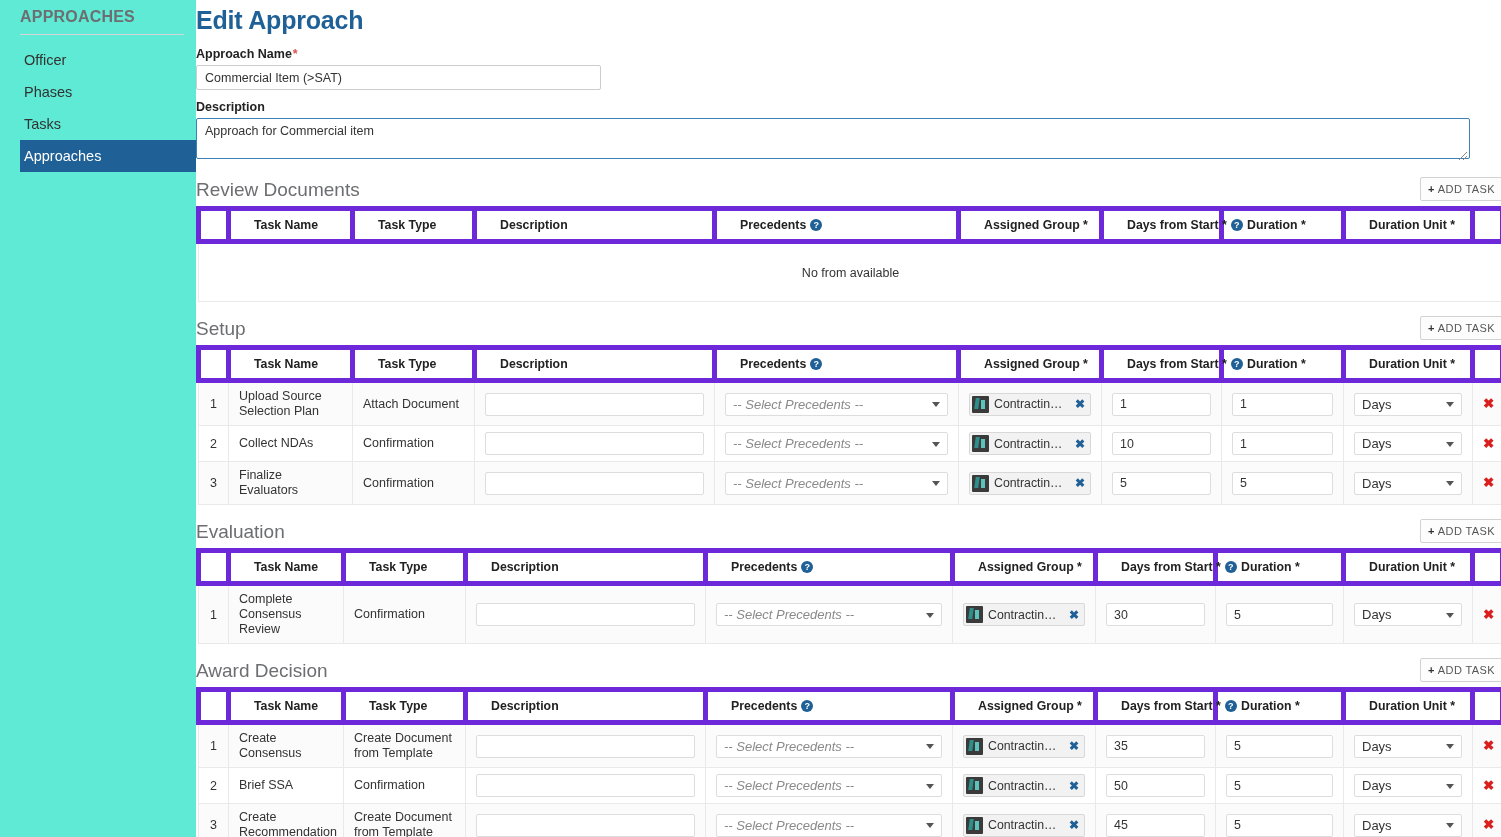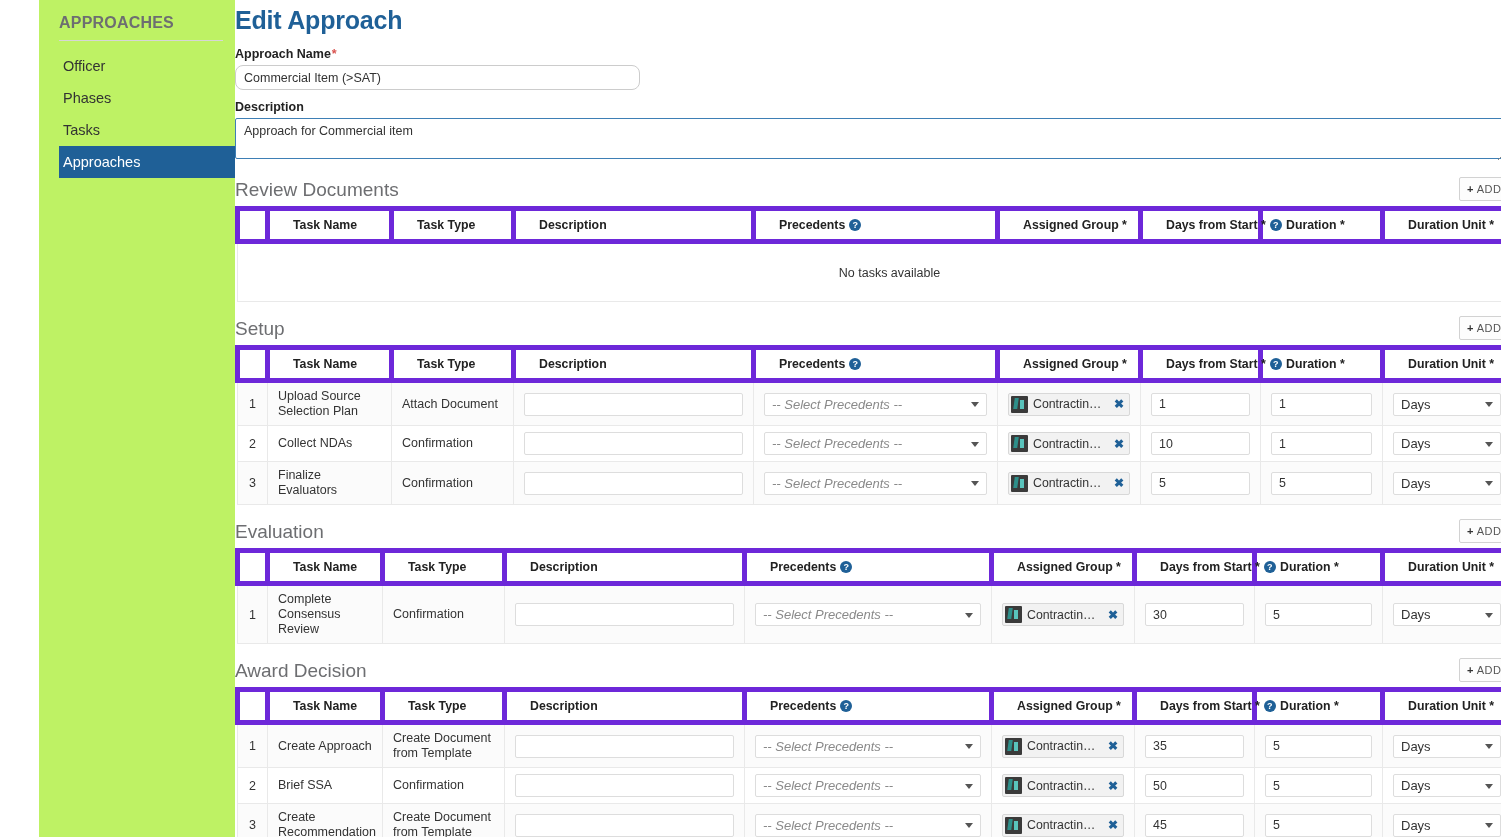--- a/index.html
+++ b/index.html
@@ -10,23 +10,22 @@
     color: #333333;
   }
   body { width: 1501px; height: 837px; overflow: hidden; }
 
   .app { display: flex; width: 1501px; height: 837px; }
 
   
   .sidebar {
     width: 196px;
     flex: 0 0 196px;
-    background: #bef264;
-    padding-top: 10px;
-    margin-left: 39px;
+    background: #5eead4;
+    padding-top: 4px;
   }
   .side-group-title {
     font-size: 16px;
     font-weight: bold;
     color: #6d6e71;
     letter-spacing: .2px;
     padding: 4px 0 8px 20px;
   }
   .side-rule {
     height: 1px; background: #d6d6d6;
@@ -65,21 +64,21 @@
     font-size: 12.5px;
     font-weight: bold;
     color: #222222;
     margin-bottom: 4px;
   }
   .req { color: #d9534f; font-weight: bold; margin-left: 1px; }
 
   .name-input {
     width: 405px; height: 25px;
     border: 1px solid #cccccc;
-    border-radius: 8px;
+    border-radius: 2px;
     padding: 2px 8px;
     font-size: 12.5px;
     font-family: "Liberation Sans", sans-serif;
     color: #333333;
     background: #ffffff;
   }
   .desc-wrap { position: relative; width: 1274px; margin-bottom: 6px; }
   .desc-input {
     width: 1274px; height: 41px;
     border: 1px solid #3e7fb5;
@@ -370,21 +369,21 @@
             <th><span>Precedents</span><span class="help-icon">?</span></th>
             <th>Assigned Group *</th>
             <th><span>Days from Start *</span><span class="help-icon">?</span></th>
             <th>Duration *</th>
             <th>Duration Unit *</th>
             <th></th>
           </tr>
         </thead>
         <tbody>
           <tr class="empty-row">
-            <td colspan="10">No tasks available</td>
+            <td colspan="10">No from available</td>
           </tr>
         </tbody>
       </table>
     </div>
 
     
     <div class="section">
       <div class="section-head">
         <div class="section-title">Setup</div>
         <button class="add-task-btn"><span class="plus">+</span><span>ADD TASK</span></button>
@@ -596,21 +595,21 @@
             <th>Assigned Group *</th>
             <th><span>Days from Start *</span><span class="help-icon">?</span></th>
             <th>Duration *</th>
             <th>Duration Unit *</th>
             <th></th>
           </tr>
         </thead>
         <tbody>
           <tr class="odd">
             <td class="idx">1</td>
-            <td class="tname">Create Approach</td>
+            <td class="tname">Create Consensus</td>
             <td class="ttype">Create Document from Template</td>
             <td>
               <input class="txt-cell" type="text" value="" style=""></td>
             <td>
               <div class="sel-cell"><span>-- Select Precedents --</span>
                 <span class="sel-arrow"></span></div>
               </td>
             <td>
               <span class="group-chip">
                 <span class="chip-avatar"></span>

